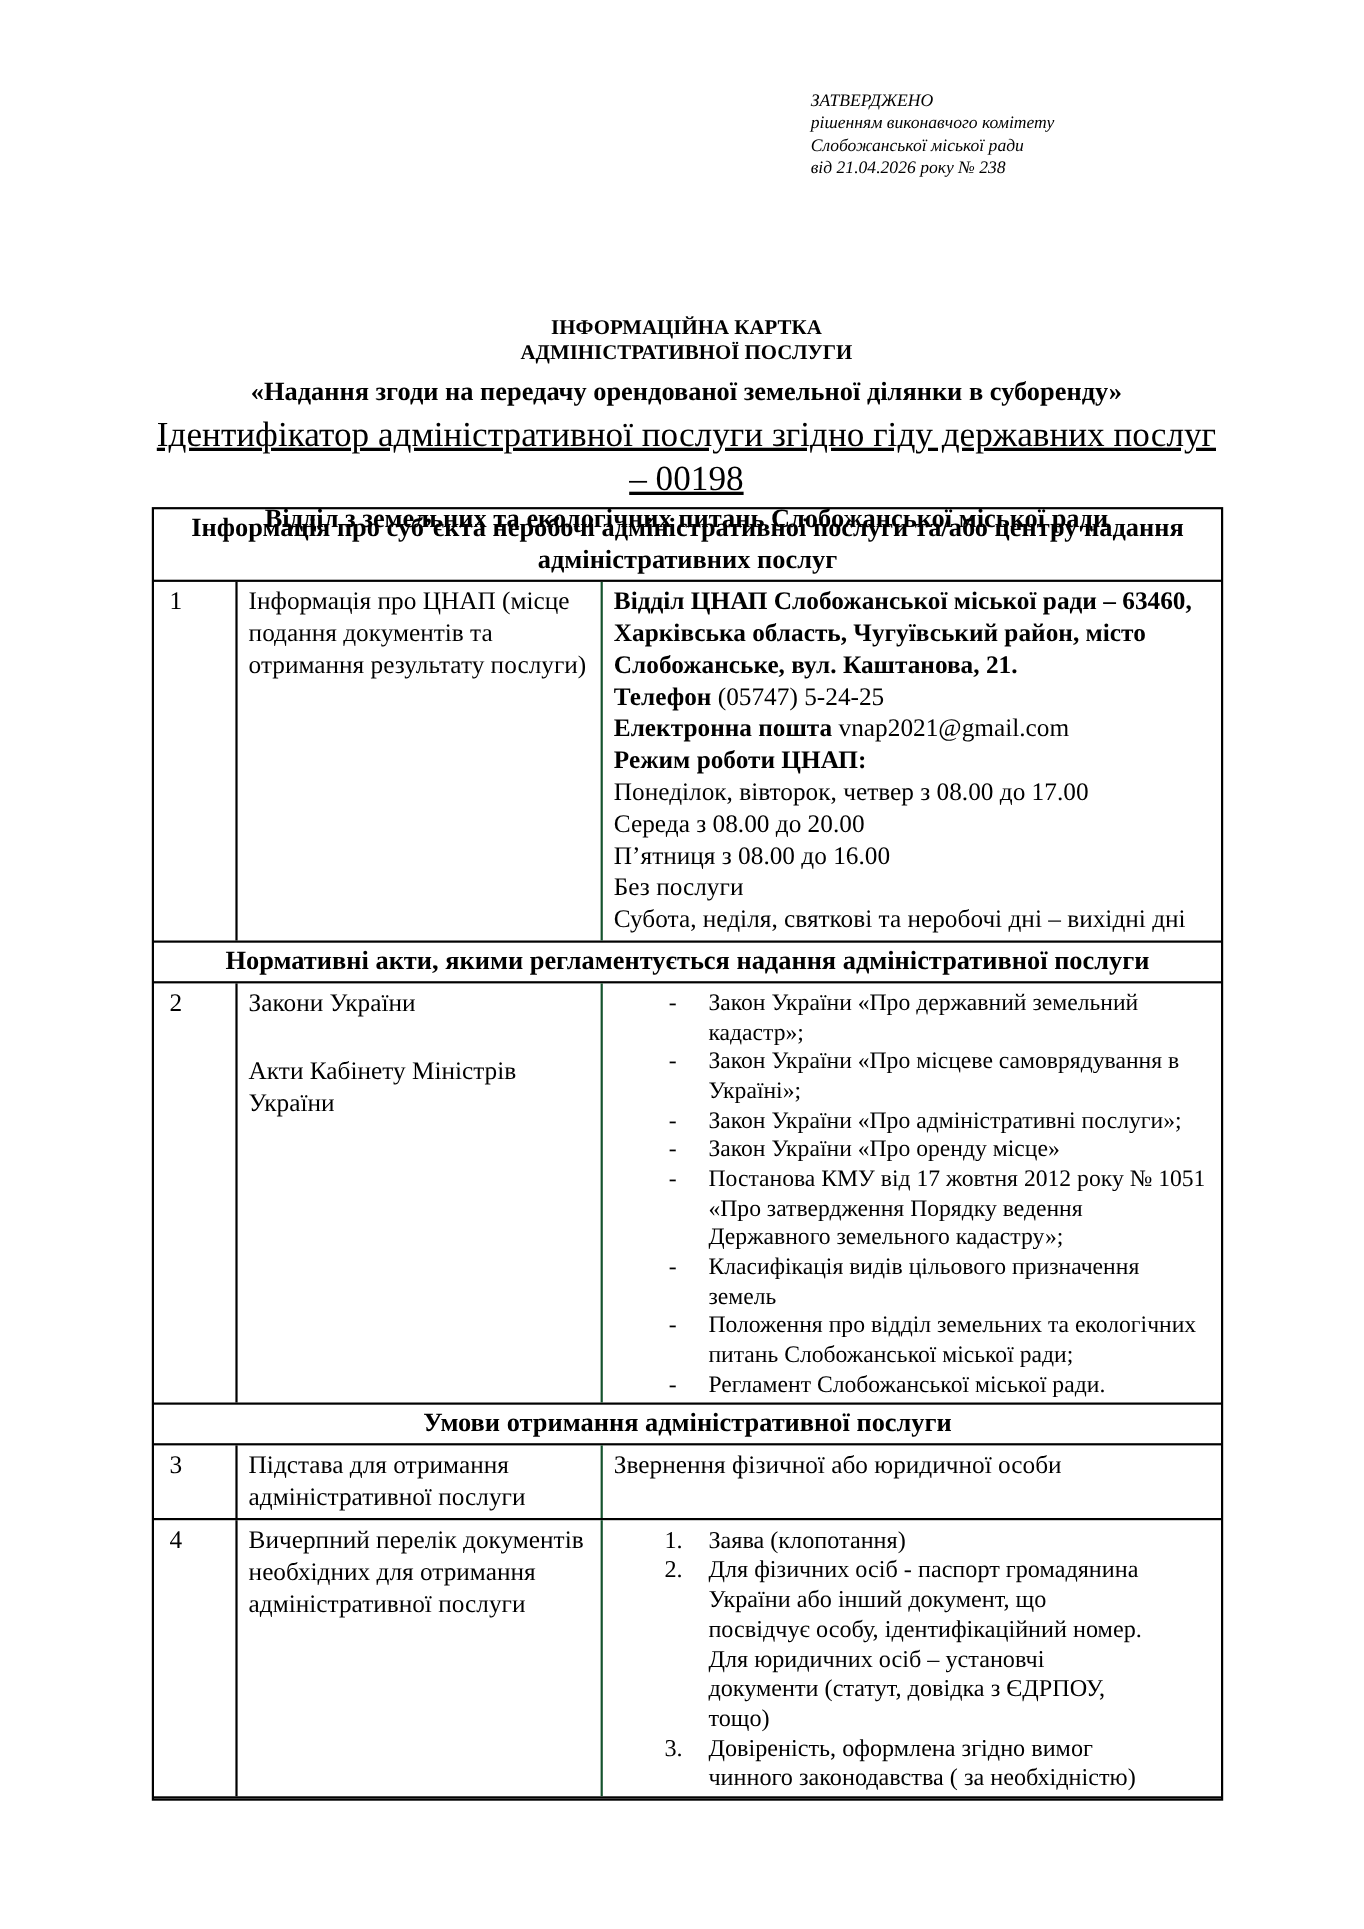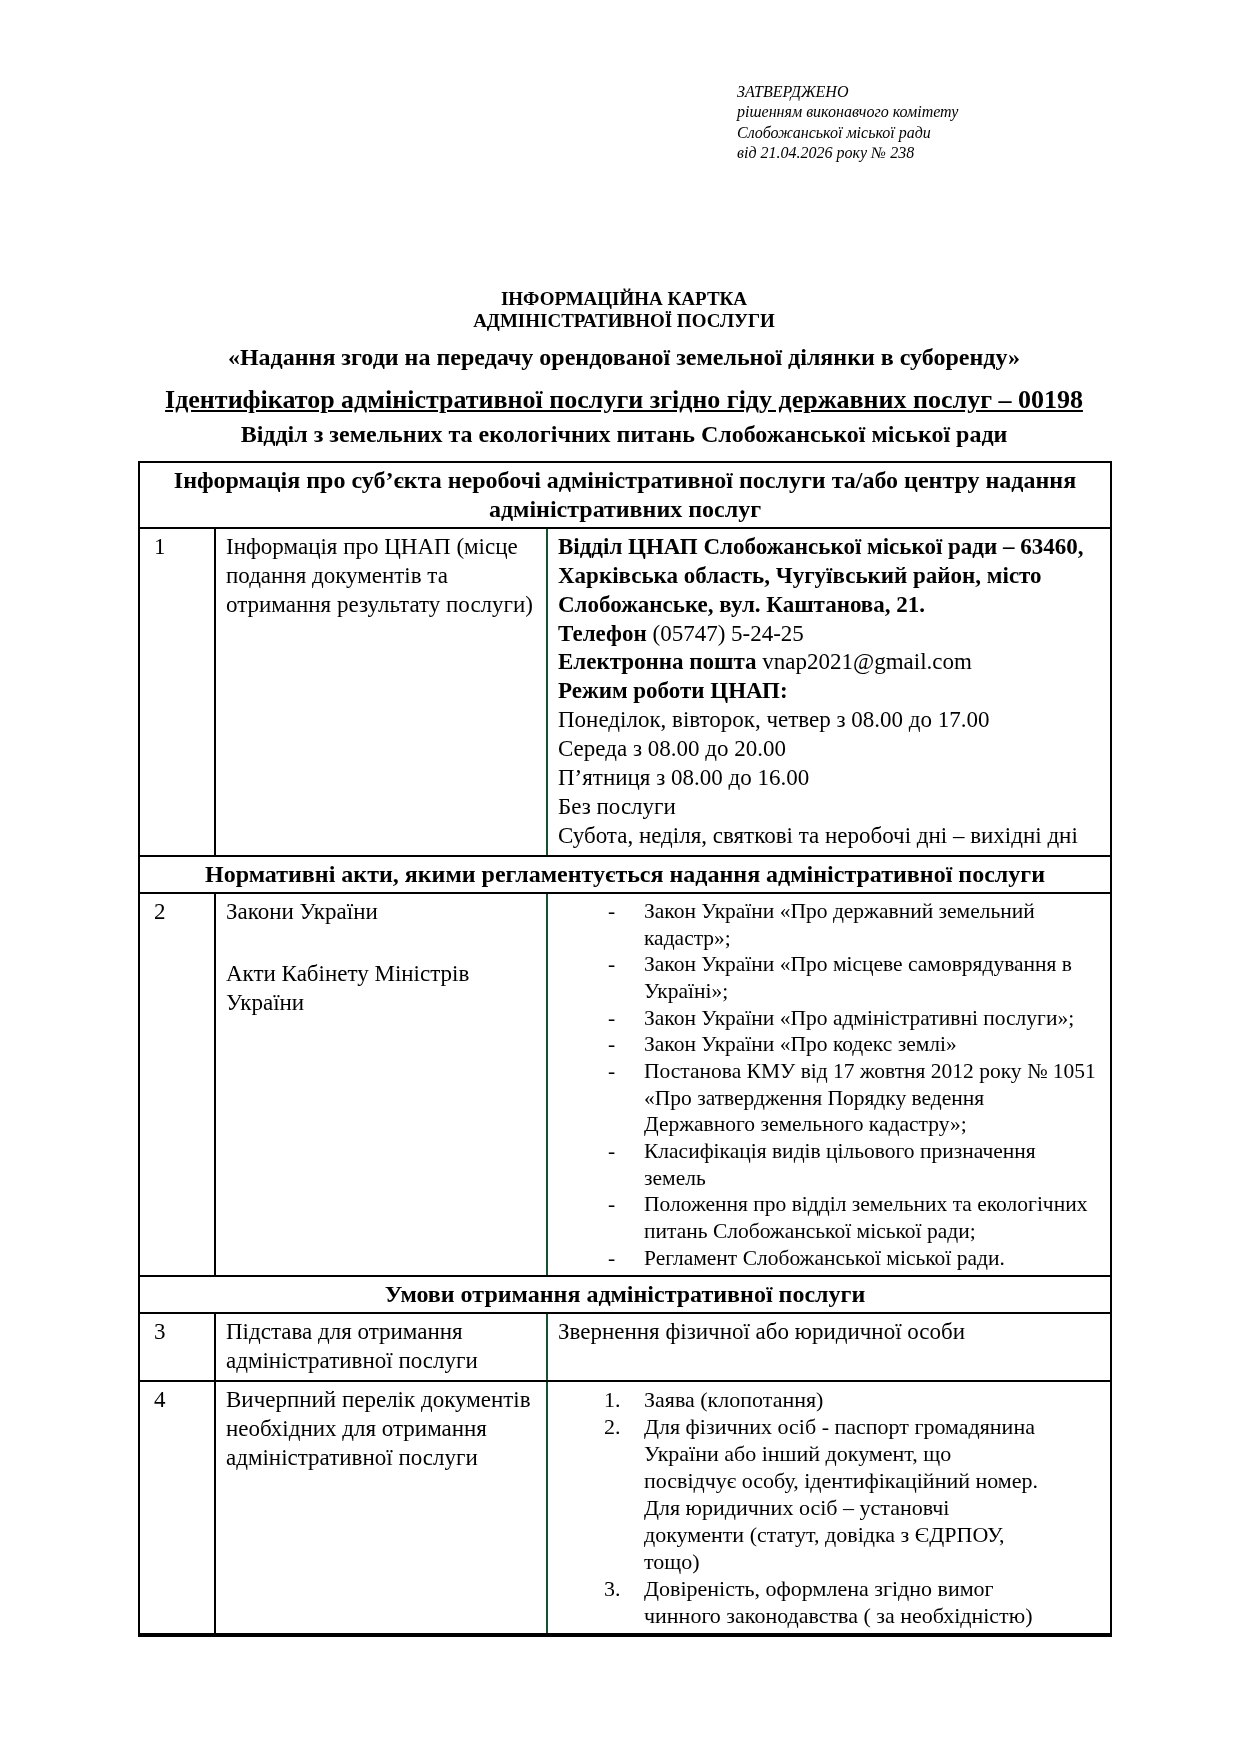--- a/index.html
+++ b/index.html
@@ -12,21 +12,21 @@
   .approval{
     position:absolute;left:737px;top:82px;
     font-size:16px;line-height:1.28;white-space:nowrap;font-style:italic;
   }
   
   .title-block{
     position:absolute;left:134px;top:288px;width:980px;text-align:center;
   }
   .title-main{font-size:19px;font-weight:bold;line-height:1.18;}
   .title-service{font-size:24px;font-weight:bold;line-height:1.25;margin-top:9px;}
-  .title-ident{font-size:26px;font-weight:bold;line-height:1.25;text-decoration:underline;margin-top:12px;}
+  .title-ident{font-size:32px;font-weight:normal;line-height:1.25;text-decoration:underline;margin-top:2px;}
   .title-dept{font-size:24px;font-weight:bold;line-height:1.25;margin-top:3px;}
   
   .tbl{
     position:absolute;left:138px;top:461px;width:974px;
     border:2px solid #000;box-sizing:border-box;
   }
   .sec-header{
     text-align:center;font-weight:bold;font-size:24px;line-height:1.2;
     padding:3px 14px;border-bottom:2px solid #000;
   }
@@ -92,21 +92,21 @@
     <div class="cell cell-num">2</div>
     <div class="cell cell-name">
       <p class="name-para">Закони України</p>
       <p class="name-para">Акти Кабінету Міністрів України</p>
     </div>
     <div class="cell cell-content">
       <ul class="dash-list">
         <li>Закон України «Про державний земельний кадастр»;</li>
         <li>Закон України «Про місцеве самоврядування в Україні»;</li>
         <li>Закон України «Про адміністративні послуги»;</li>
-        <li>Закон України «Про кодекс землі»</li>
+        <li>Закон України «Про оренду місце»</li>
         <li>Постанова КМУ від 17 жовтня 2012 року № 1051 «Про затвердження Порядку ведення Державного земельного кадастру»;</li>
         <li>Класифікація видів цільового призначення земель</li>
         <li>Положення про відділ земельних та екологічних питань Слобожанської міської ради;</li>
         <li>Регламент Слобожанської міської ради.</li>
       </ul>
     </div>
   </div>
 
   <div class="sec-header">Умови отримання адміністративної послуги</div>
 

